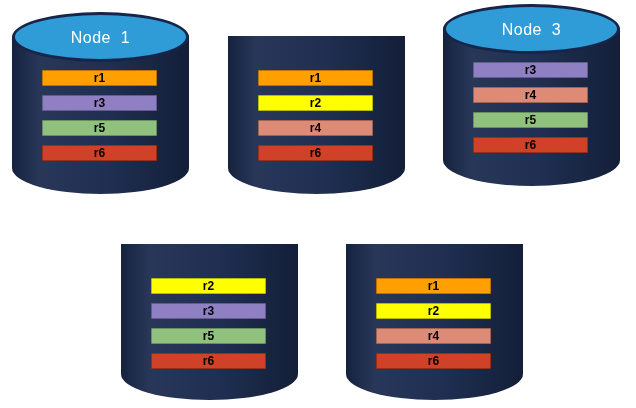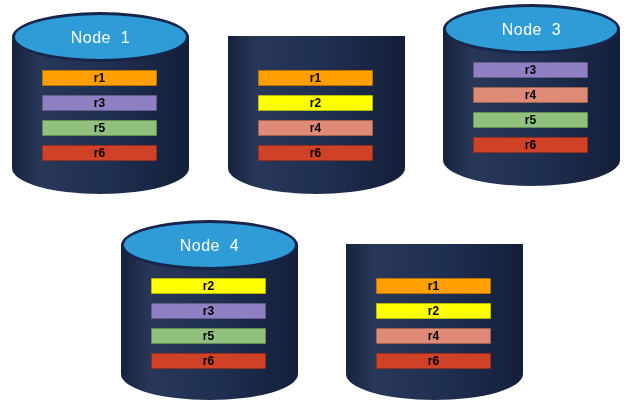--- a/index.html
+++ b/index.html
@@ -92,23 +92,20 @@
     <div class="bars">
       <div class="bar" style="background-color: rgb(142, 128, 194);">r3</div>
       <div class="bar" style="background-color: rgb(221, 138, 118);">r4</div>
       <div class="bar" style="background-color: rgb(144, 194, 126);">r5</div>
       <div class="bar" style="background-color: rgb(207, 66, 39);">r6</div>
     </div>
   </div>
 
   <div class="node n4">
     <div class="cyl-body"></div>
-    <div class="cyl-cap">
-      <span class="node-title">Node  4</span>
-    </div>
     <div class="bars">
       <div class="bar" style="background-color: rgb(255, 255, 0);">r2</div>
       <div class="bar" style="background-color: rgb(142, 128, 194);">r3</div>
       <div class="bar" style="background-color: rgb(144, 194, 126);">r5</div>
       <div class="bar" style="background-color: rgb(207, 66, 39);">r6</div>
     </div>
   </div>
 
   <div class="node n5">
     <div class="cyl-body"></div>

